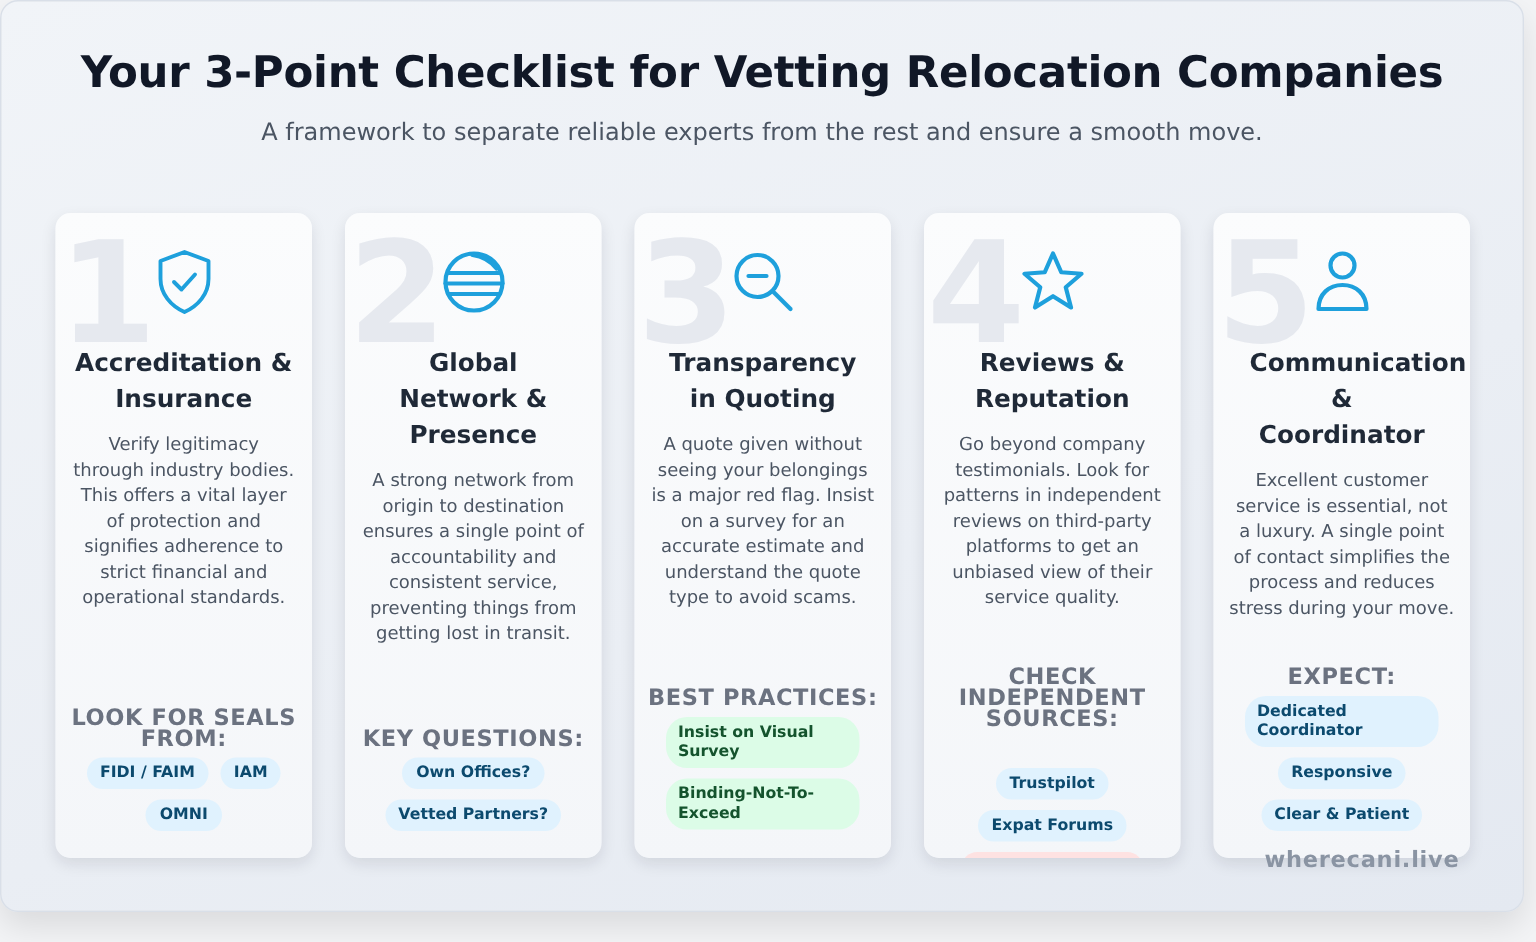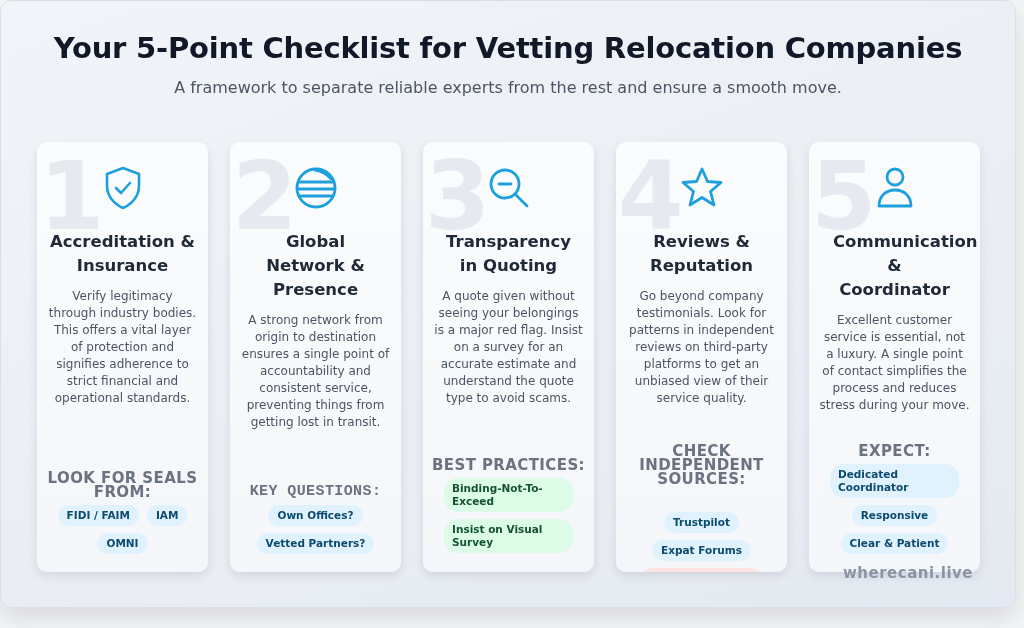--- a/index.html
+++ b/index.html
@@ -68,21 +68,21 @@
   .badge.wide { text-align: left; width: 113px; border-radius: 14px; padding: 4px 8px; }
   .watermark {
     position: absolute; right: 42px; top: 563px;
     font-size: 15px; font-weight: bold; color: #8a94a3; letter-spacing: 0.5px;
   }
 </style>
 </head>
 <body>
 
 <div class="panel">
-  <div class="title">Your 5-Point Checklist for Vetting Relocation Companies</div>
+  <div class="title">Your 3-Point Checklist for Vetting Relocation Companies</div>
   <div class="subtitle">A framework to separate reliable experts from the rest and ensure a smooth move.</div>
 
   <div class="card" style="left:36px;">
     <div class="bignum">1</div>
     <div class="icon">
       <svg viewBox="0 0 48 48" fill="none" stroke="#1ea0dc" stroke-width="2.6" stroke-linecap="round" stroke-linejoin="round">
         <path d="M24 4 L40 10 V22 C40 32 33 40 24 44 C15 40 8 32 8 22 V10 Z"></path>
         <path d="M17 24 L22 29 L31 19"></path>
       </svg>
     </div>
@@ -102,42 +102,42 @@
       <svg viewBox="0 0 48 48" fill="none" stroke="#1ea0dc" stroke-width="2.8" stroke-linecap="round">
         <circle cx="24" cy="24" r="19"></circle>
         <line x1="7" y1="18" x2="41" y2="18"></line>
         <line x1="5" y1="25" x2="43" y2="25"></line>
         <line x1="7" y1="32" x2="41" y2="32"></line>
         <path d="M23 6 C30 7 35 10 39 15"></path>
       </svg>
     </div>
     <div class="card-title" style="padding:0 22px; box-sizing:border-box;">Global Network &amp; Presence</div>
     <div class="card-desc" style="top:170px;">A strong network from origin to destination ensures a single point of accountability and consistent service, preventing things from getting lost in transit.</div>
-    <div class="label" style="top:343px;font-family:Liberation Mono, monospace;">KEY QUESTIONS:</div>
+    <div class="label" style="top:343px;">KEY QUESTIONS:</div>
     <div class="badges" style="top:363px; flex-direction:row; align-items:flex-end;">
       <span class="badge blue">Own Offices?</span>
       <span class="badge blue">Vetted Partners?</span>
     </div>
   </div>
 
   <div class="card" style="left:422px;">
     <div class="bignum">3</div>
     <div class="icon">
       <svg viewBox="0 0 48 48" fill="none" stroke="#1ea0dc" stroke-width="2.8" stroke-linecap="round">
         <circle cx="20" cy="20" r="14"></circle>
         <line x1="14" y1="20" x2="26" y2="20"></line>
         <line x1="30" y1="30" x2="42" y2="42"></line>
       </svg>
     </div>
     <div class="card-title" style="padding:0 14px; box-sizing:border-box;">Transparency in Quoting</div>
     <div class="card-desc" style="top:146px;">A quote given without seeing your belongings is a major red flag. Insist on a survey for an accurate estimate and understand the quote type to avoid scams.</div>
     <div class="label" style="top:316px;">BEST PRACTICES:</div>
     <div class="badges" style="top:336px; flex-direction:column; align-items:center;">
+      <span class="badge green">Insist on Visual Survey</span>
       <span class="badge green">Binding-Not-To-Exceed</span>
-      <span class="badge green">Insist on Visual Survey</span>
     </div>
   </div>
 
   <div class="card" style="left:615px;">
     <div class="bignum">4</div>
     <div class="icon">
       <svg viewBox="0 0 48 48" fill="none" stroke="#1ea0dc" stroke-width="2.8" stroke-linejoin="round">
         <polygon points="24,5 29.5,17.5 43,18.5 32.5,27.5 36,41 24,33.5 12,41 15.5,27.5 5,18.5 18.5,17.5"></polygon>
       </svg>
     </div>
@@ -155,21 +155,21 @@
     <div class="bignum">5</div>
     <div class="icon">
       <svg viewBox="0 0 48 48" fill="none" stroke="#1ea0dc" stroke-width="2.8" stroke-linecap="round" stroke-linejoin="round">
         <circle cx="24" cy="13" r="8"></circle>
         <path d="M8 42 C8 32 15 26 24 26 C33 26 40 32 40 42 Z"></path>
       </svg>
     </div>
     <div class="card-title" style="padding:0 24px; box-sizing:border-box;">Communication &amp; Coordinator</div>
     <div class="card-desc" style="top:170px;">Excellent customer service is essential, not a luxury. A single point of contact simplifies the process and reduces stress during your move.</div>
     <div class="label" style="top:302px;">EXPECT:</div>
-    <div class="badges" style="top:322px; align-items:center;">
+    <div class="badges" style="top:322px; flex-direction:column; align-items:center;justify-content:flex-end;">
       <span class="badge blue wide">Dedicated Coordinator</span>
       <span class="badge blue">Responsive</span>
       <span class="badge blue">Clear &amp; Patient</span>
     </div>
   </div>
 
   <div class="watermark">wherecani.live</div>
 </div>
 
 </body></html>

